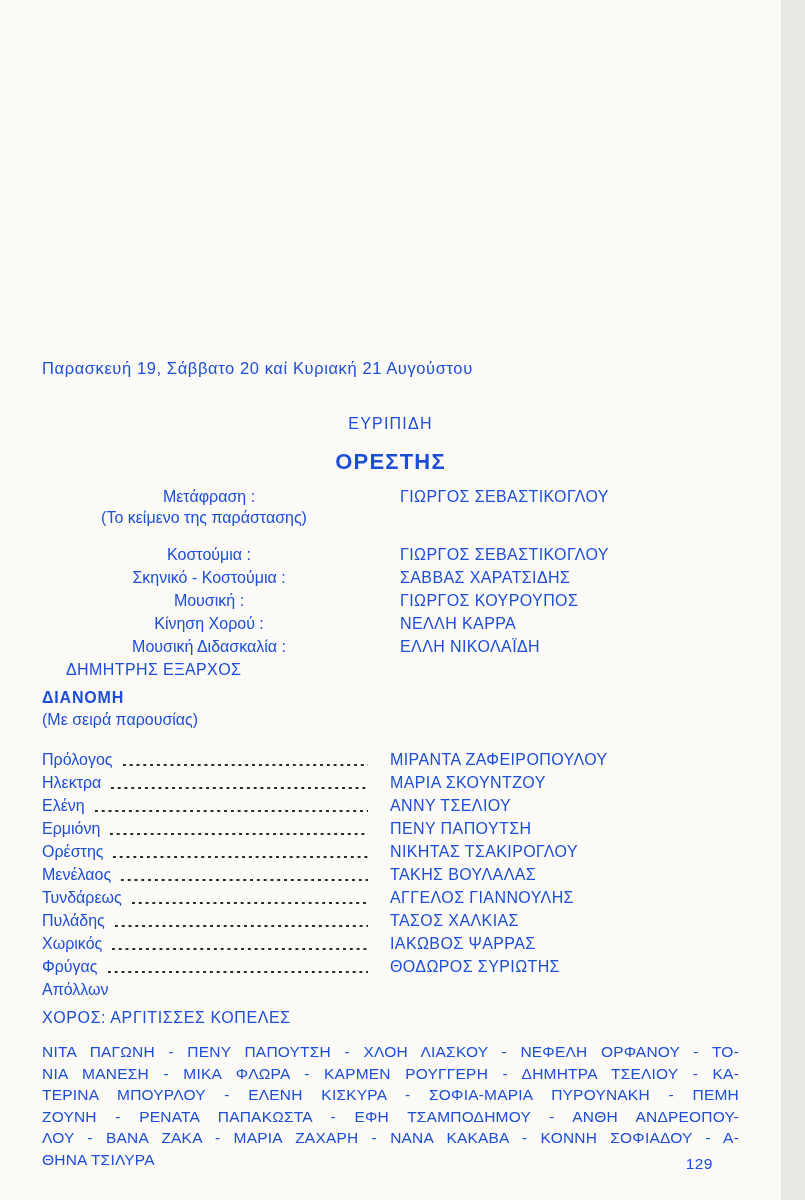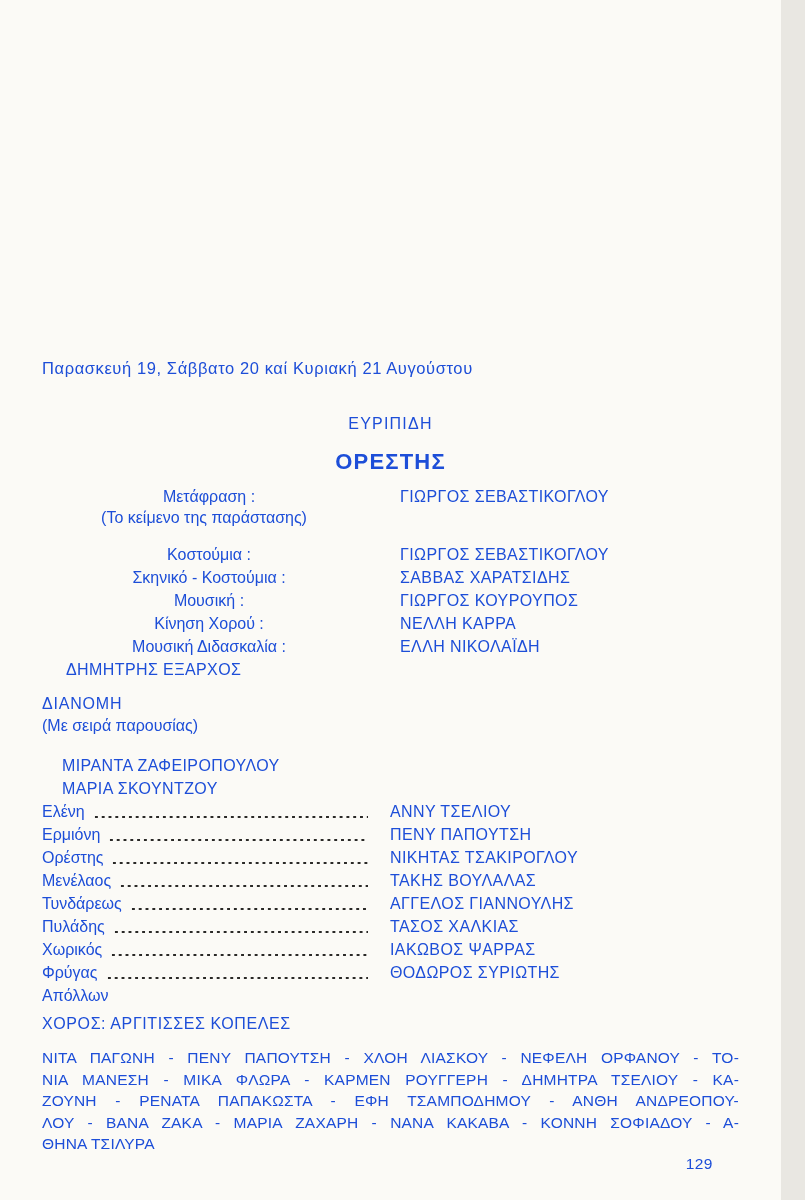--- a/index.html
+++ b/index.html
@@ -50,23 +50,24 @@
   .credit-label.note { padding-right:10px; box-sizing:border-box; }
   .credit-value {
     margin-left:24px;
     letter-spacing:0.4px;
     white-space:nowrap;
   }
   .trans-block { margin-top:14px; }
   .trans-block .credit-row { line-height:21px; }
   .credits-block { margin-top:15px; }
   .dianomi {
-    margin-top:12px;
+    margin-top:6px;
     letter-spacing:0.8px;
     line-height:22px;
+    font-weight:bold;
   }
   .dianomi-sub { line-height:22px; }
   .cast-block { margin-top:17px; }
   .cast-row { display:flex; line-height:23px; }
   .cast-lead {
     width:328px;
     flex:0 0 auto;
     display:flex;
   }
   .cast-role { white-space:nowrap; }
@@ -158,23 +159,31 @@
       <div class="credit-row">
         <div class="credit-value">ΔΗΜΗΤΡΗΣ ΕΞΑΡΧΟΣ</div>
       </div>
     </div>
 
     <div class="dianomi">ΔΙΑΝΟΜΗ</div>
     <div class="dianomi-sub">(Με σειρά παρουσίας)</div>
 
     <div class="cast-block">
       <div class="cast-row">
+        <div class="cast-lead">
+            <span class="cast-role">Πρόλογος</span>
+            <span class="dots"></span>
+          </div>
         <div class="cast-actor">ΜΙΡΑΝΤΑ ΖΑΦΕΙΡΟΠΟΥΛΟΥ</div>
       </div>
       <div class="cast-row">
+        <div class="cast-lead">
+            <span class="cast-role">Ηλεκτρα</span>
+            <span class="dots"></span>
+          </div>
         <div class="cast-actor">ΜΑΡΙΑ ΣΚΟΥΝΤΖΟΥ</div>
       </div>
       <div class="cast-row">
         <div class="cast-lead">
             <span class="cast-role">Ελένη</span>
             <span class="dots"></span>
           </div>
         <div class="cast-actor">ΑΝΝΥ ΤΣΕΛΙΟΥ</div>
       </div>
       <div class="cast-row">
@@ -232,20 +241,21 @@
           </div>
         <div class="cast-actor"></div>
       </div>
     </div>
 
     <div class="choros-heading">ΧΟΡΟΣ: ΑΡΓΙΤΙΣΣΕΣ ΚΟΠΕΛΕΣ</div>
 
     <div class="chorus-par">
       <div class="chorus-line">ΝΙΤΑ ΠΑΓΩΝΗ - ΠΕΝΥ ΠΑΠΟΥΤΣΗ - ΧΛΟΗ ΛΙΑΣΚΟΥ - ΝΕΦΕΛΗ ΟΡΦΑΝΟΥ - ΤΟ-</div>
       <div class="chorus-line">ΝΙΑ ΜΑΝΕΣΗ - ΜΙΚΑ ΦΛΩΡΑ - ΚΑΡΜΕΝ ΡΟΥΓΓΕΡΗ - ΔΗΜΗΤΡΑ ΤΣΕΛΙΟΥ - ΚΑ-</div>
+      <div class="chorus-line">ΤΕΡΙΝΑ ΜΠΟΥΡΛΟΥ - ΕΛΕΝΗ ΚΙΣΚΥΡΑ - ΣΟΦΙΑ-ΜΑΡΙΑ ΠΥΡΟΥΝΑΚΗ - ΠΕΜΗ</div>
       <div class="chorus-line">ΖΟΥΝΗ - ΡΕΝΑΤΑ ΠΑΠΑΚΩΣΤΑ - ΕΦΗ ΤΣΑΜΠΟΔΗΜΟΥ - ΑΝΘΗ ΑΝΔΡΕΟΠΟΥ-</div>
       <div class="chorus-line">ΛΟΥ - ΒΑΝΑ ΖΑΚΑ - ΜΑΡΙΑ ΖΑΧΑΡΗ - ΝΑΝΑ ΚΑΚΑΒΑ - ΚΟΝΝΗ ΣΟΦΙΑΔΟΥ - Α-</div>
       <div class="chorus-line last">ΘΗΝΑ ΤΣΙΛΥΡΑ</div>
     </div>
 
   </div>
 
   <div class="page-number">129</div>
 </div>
 

